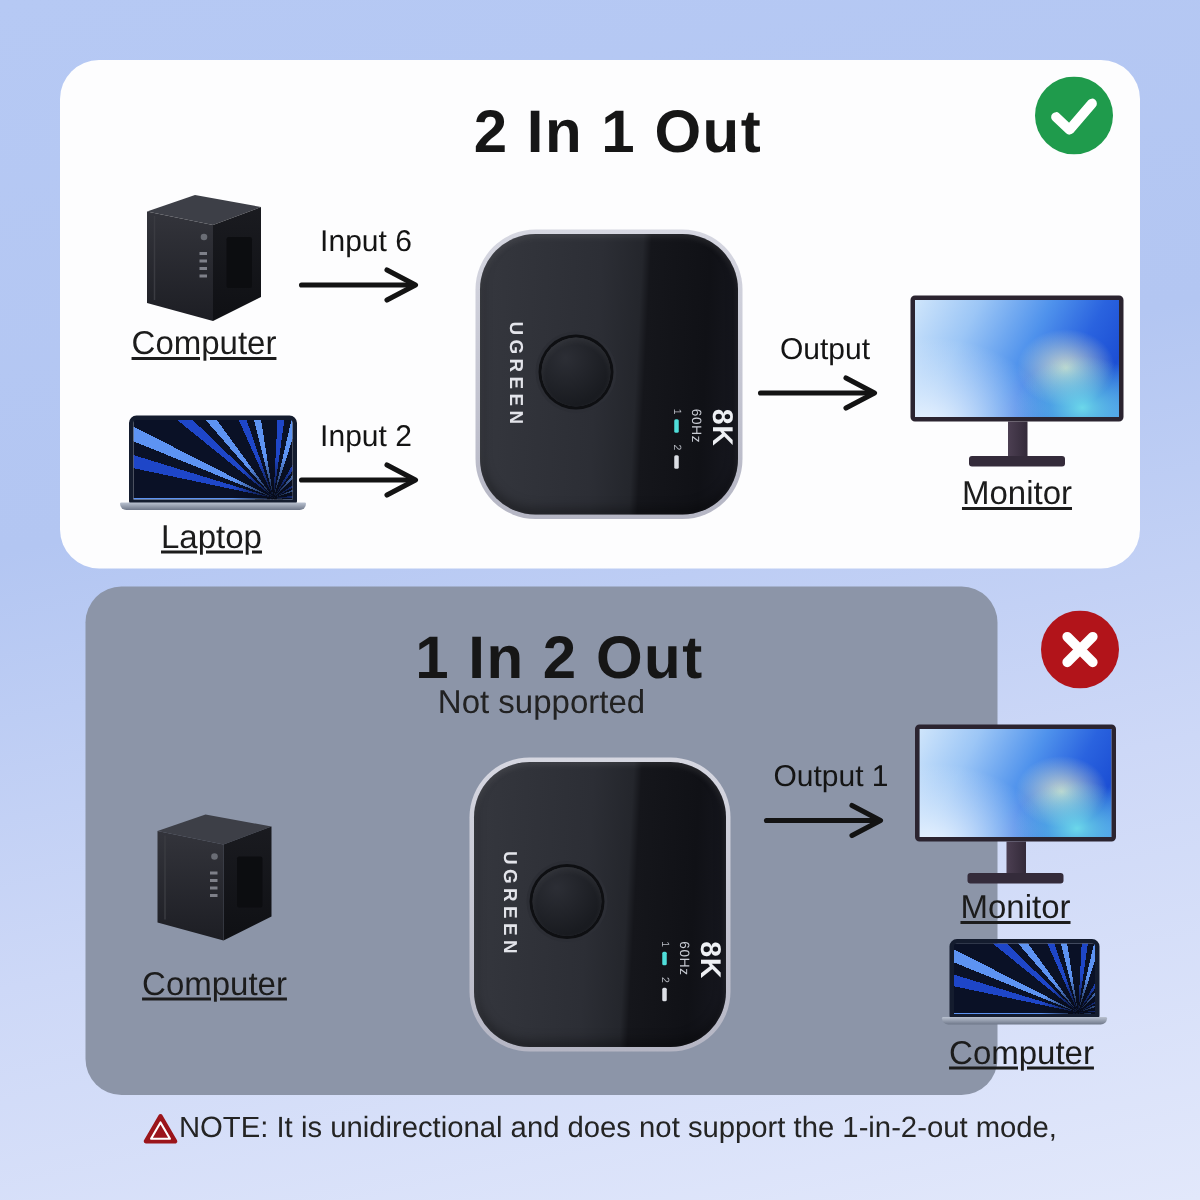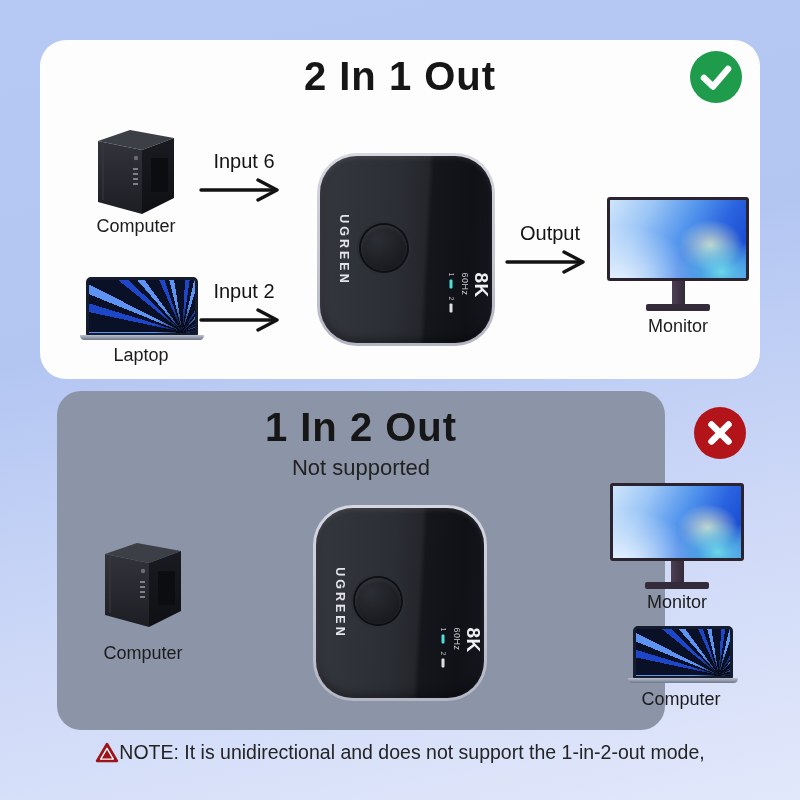--- a/index.html
+++ b/index.html
@@ -8,26 +8,26 @@
     font-family:"Liberation Sans","DejaVu Sans",sans-serif;
     color:#1b1b1b;
   }
   #canvas{
     position:relative;width:800px;height:800px;
     background:linear-gradient(168deg,#b6c9f4 0%,#b3c6f2 38%,#cdd8f7 68%,#e2e8fb 100%);
   }
   .card{position:absolute;box-sizing:border-box;}
   .top-card{left:40px;top:40px;width:720px;height:339px;background:#fdfdfe;border-radius:26px;}
   .bottom-card{left:57px;top:391px;width:608px;height:339px;background:var(--card-gray,#8c95a8);border-radius:24px;}
-  .title{position:absolute;left:0;top:14px;width:100%;margin:0;text-align:center;
+  .title{position:absolute;left:0;top:14px;width:100%;margin:12px;text-align:center;
     font-size:40px;font-weight:700;letter-spacing:1px;color:#161616;}
   .subtitle{position:absolute;left:0;top:64px;width:100%;margin:0;text-align:center;
     font-size:22px;font-weight:500;color:#222;}
   .status{position:absolute;width:52px;height:52px;}
-  .dev-label{position:absolute;text-align:center;font-size:18px;font-weight:500;color:#1c1c1c;}
+  .dev-label{position:absolute;text-align:center;font-size:22px;font-weight:500;color:#1c1c1c;text-decoration:underline;}
   
   .flow{position:absolute;display:flex;flex-direction:column;align-items:center;gap:1px;}
   .flow-label{font-size:20px;font-weight:500;color:#141414;white-space:nowrap;}
   .arrow{display:block;}
   .arrow .shaft,.arrow .head{fill:none;stroke:#131313;stroke-width:3.4;stroke-linecap:round;stroke-linejoin:round;}
   
   .switcher{position:absolute;border-radius:40px;padding:3px;box-sizing:border-box;
     background:linear-gradient(180deg,#d6d7e1,#b5b6c4);}
   .sw-face{position:relative;width:100%;height:100%;border-radius:37px;overflow:hidden;
     background:linear-gradient(93deg,#35373e 0%,#2c2e35 45%,#24262c 60%,#15161b 63%,#101116 85%,#171820 100%);
@@ -218,20 +218,27 @@
               </span>
             <span class="led">
                 <i>2</i>
                 <b class="bar"></b>
               </span>
           </div>
         </div>
       </div>
     </div>
 
+    <div class="flow" style="left:448px;top:116px;width:98px;">
+      <span class="flow-label">Output 1</span>
+      <svg class="arrow" width="92" height="28" viewBox="0 0 92 28">
+        <path class="shaft" d="M3 16 H75"></path>
+          <path class="head" d="M60 6 L79 16 L60 26"></path>
+      </svg>
+    </div>
 
     <div class="monitor small" style="left:553px;top:92px;">
       <div class="mon-screen"></div>
       <div class="mon-neck"></div>
       <div class="mon-base"></div>
     </div>
     <div class="dev-label" style="left:553px;top:201px;width:134px;">Monitor</div>
 
 
     <div class="laptop small" style="left:571px;top:235px;">

